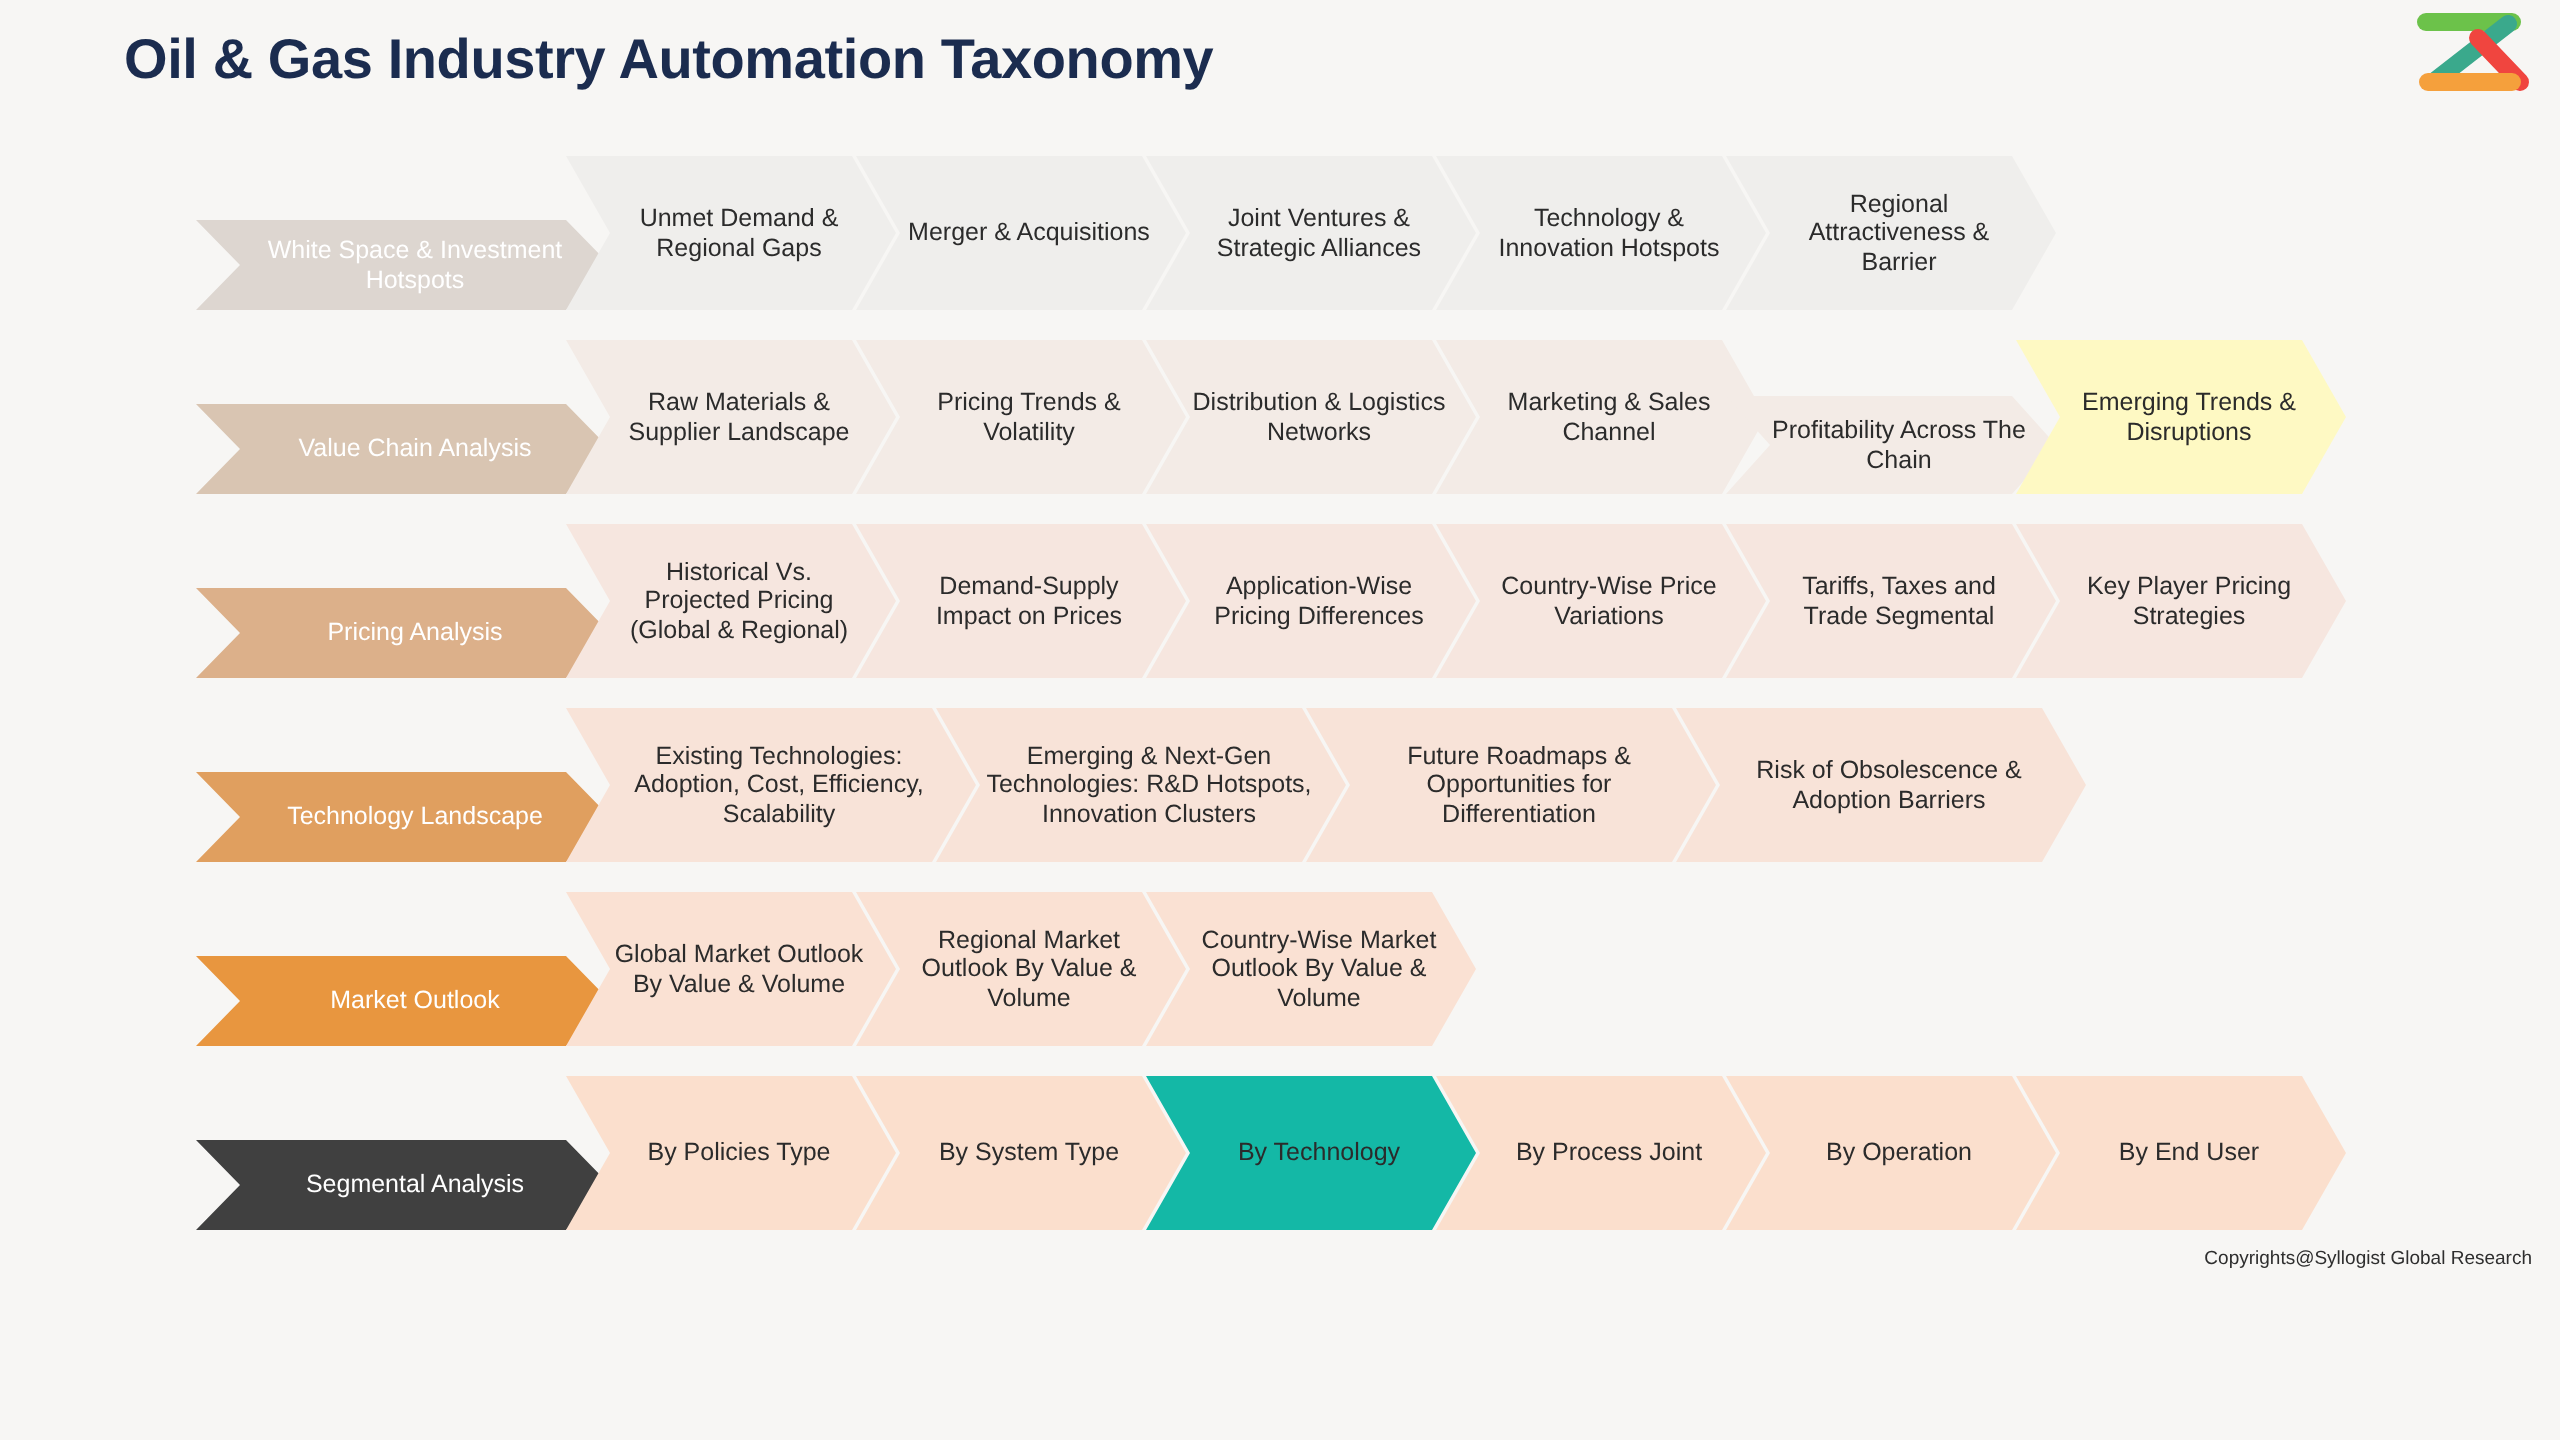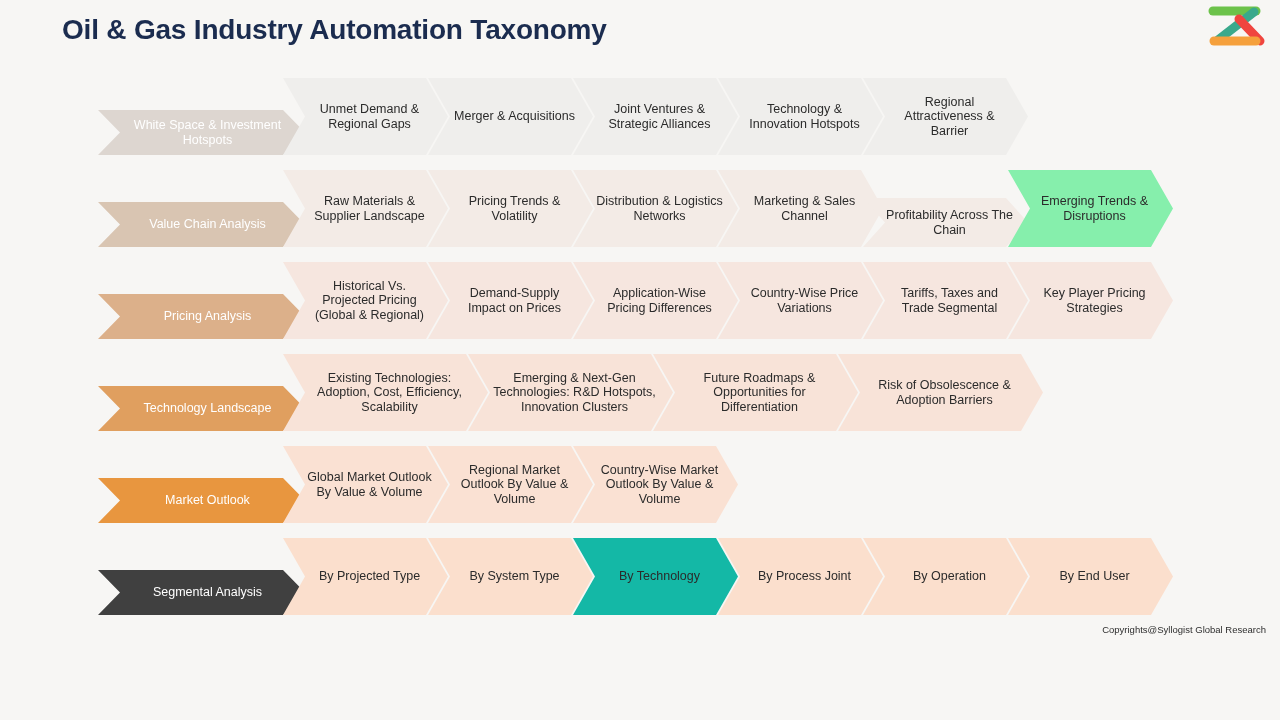--- a/index.html
+++ b/index.html
@@ -145,21 +145,21 @@
         </div>
         <div class="chev chev-cell" style="background: rgb(243, 235, 230); flex-basis: 165px; width: 165px;">
           <span class="txt">Distribution &amp; Logistics Networks</span>
         </div>
         <div class="chev chev-cell" style="background: rgb(243, 235, 230); flex-basis: 165px; width: 165px;">
           <span class="txt">Marketing &amp; Sales Channel</span>
         </div>
         <div class="chev chev-cell" style="background: rgb(243, 235, 230); flex-basis: 165px; width: 165px; margin-top: 28px;">
           <span class="txt">Profitability Across The Chain</span>
         </div>
-        <div class="chev chev-cell" style="background: #86efac; flex-basis: 165px; width: 165px; align-items: center;">
+        <div class="chev chev-cell" style="background: #fef9c3; flex-basis: 165px; width: 165px; align-items: center;">
           <span class="txt">Emerging Trends &amp; Disruptions</span>
         </div>
       </div>
       <div class="row row-h">
         <div class="chev chev-label" style="background: rgb(220, 176, 138);">
           <span class="txt">Pricing Analysis</span>
         </div>
         <div class="chev chev-cell" style="background: rgb(246, 230, 223); flex-basis: 165px; width: 165px;">
           <span class="txt">Historical Vs. Projected Pricing (Global &amp; Regional)</span>
         </div>
@@ -208,21 +208,21 @@
         </div>
         <div class="chev chev-cell" style="background: rgb(250, 225, 211); flex-basis: 165px; width: 165px;">
           <span class="txt">Country-Wise Market Outlook By Value &amp; Volume</span>
         </div>
       </div>
       <div class="row row-h">
         <div class="chev chev-label" style="background: #404040; justify-content: center;">
           <span class="txt">Segmental Analysis</span>
         </div>
         <div class="chev chev-cell" style="background: rgb(251, 223, 205); flex-basis: 165px; width: 165px;">
-          <span class="txt">By Projected Type</span>
+          <span class="txt">By Policies Type</span>
         </div>
         <div class="chev chev-cell" style="background: rgb(251, 223, 205); flex-basis: 165px; width: 165px;">
           <span class="txt">By System Type</span>
         </div>
         <div class="chev chev-cell" style="background: #14b8a6; flex-basis: 165px; width: 165px;">
           <span class="txt">By Technology</span>
         </div>
         <div class="chev chev-cell" style="background: rgb(251, 223, 205); flex-basis: 165px; width: 165px;">
           <span class="txt">By Process Joint</span>
         </div>

